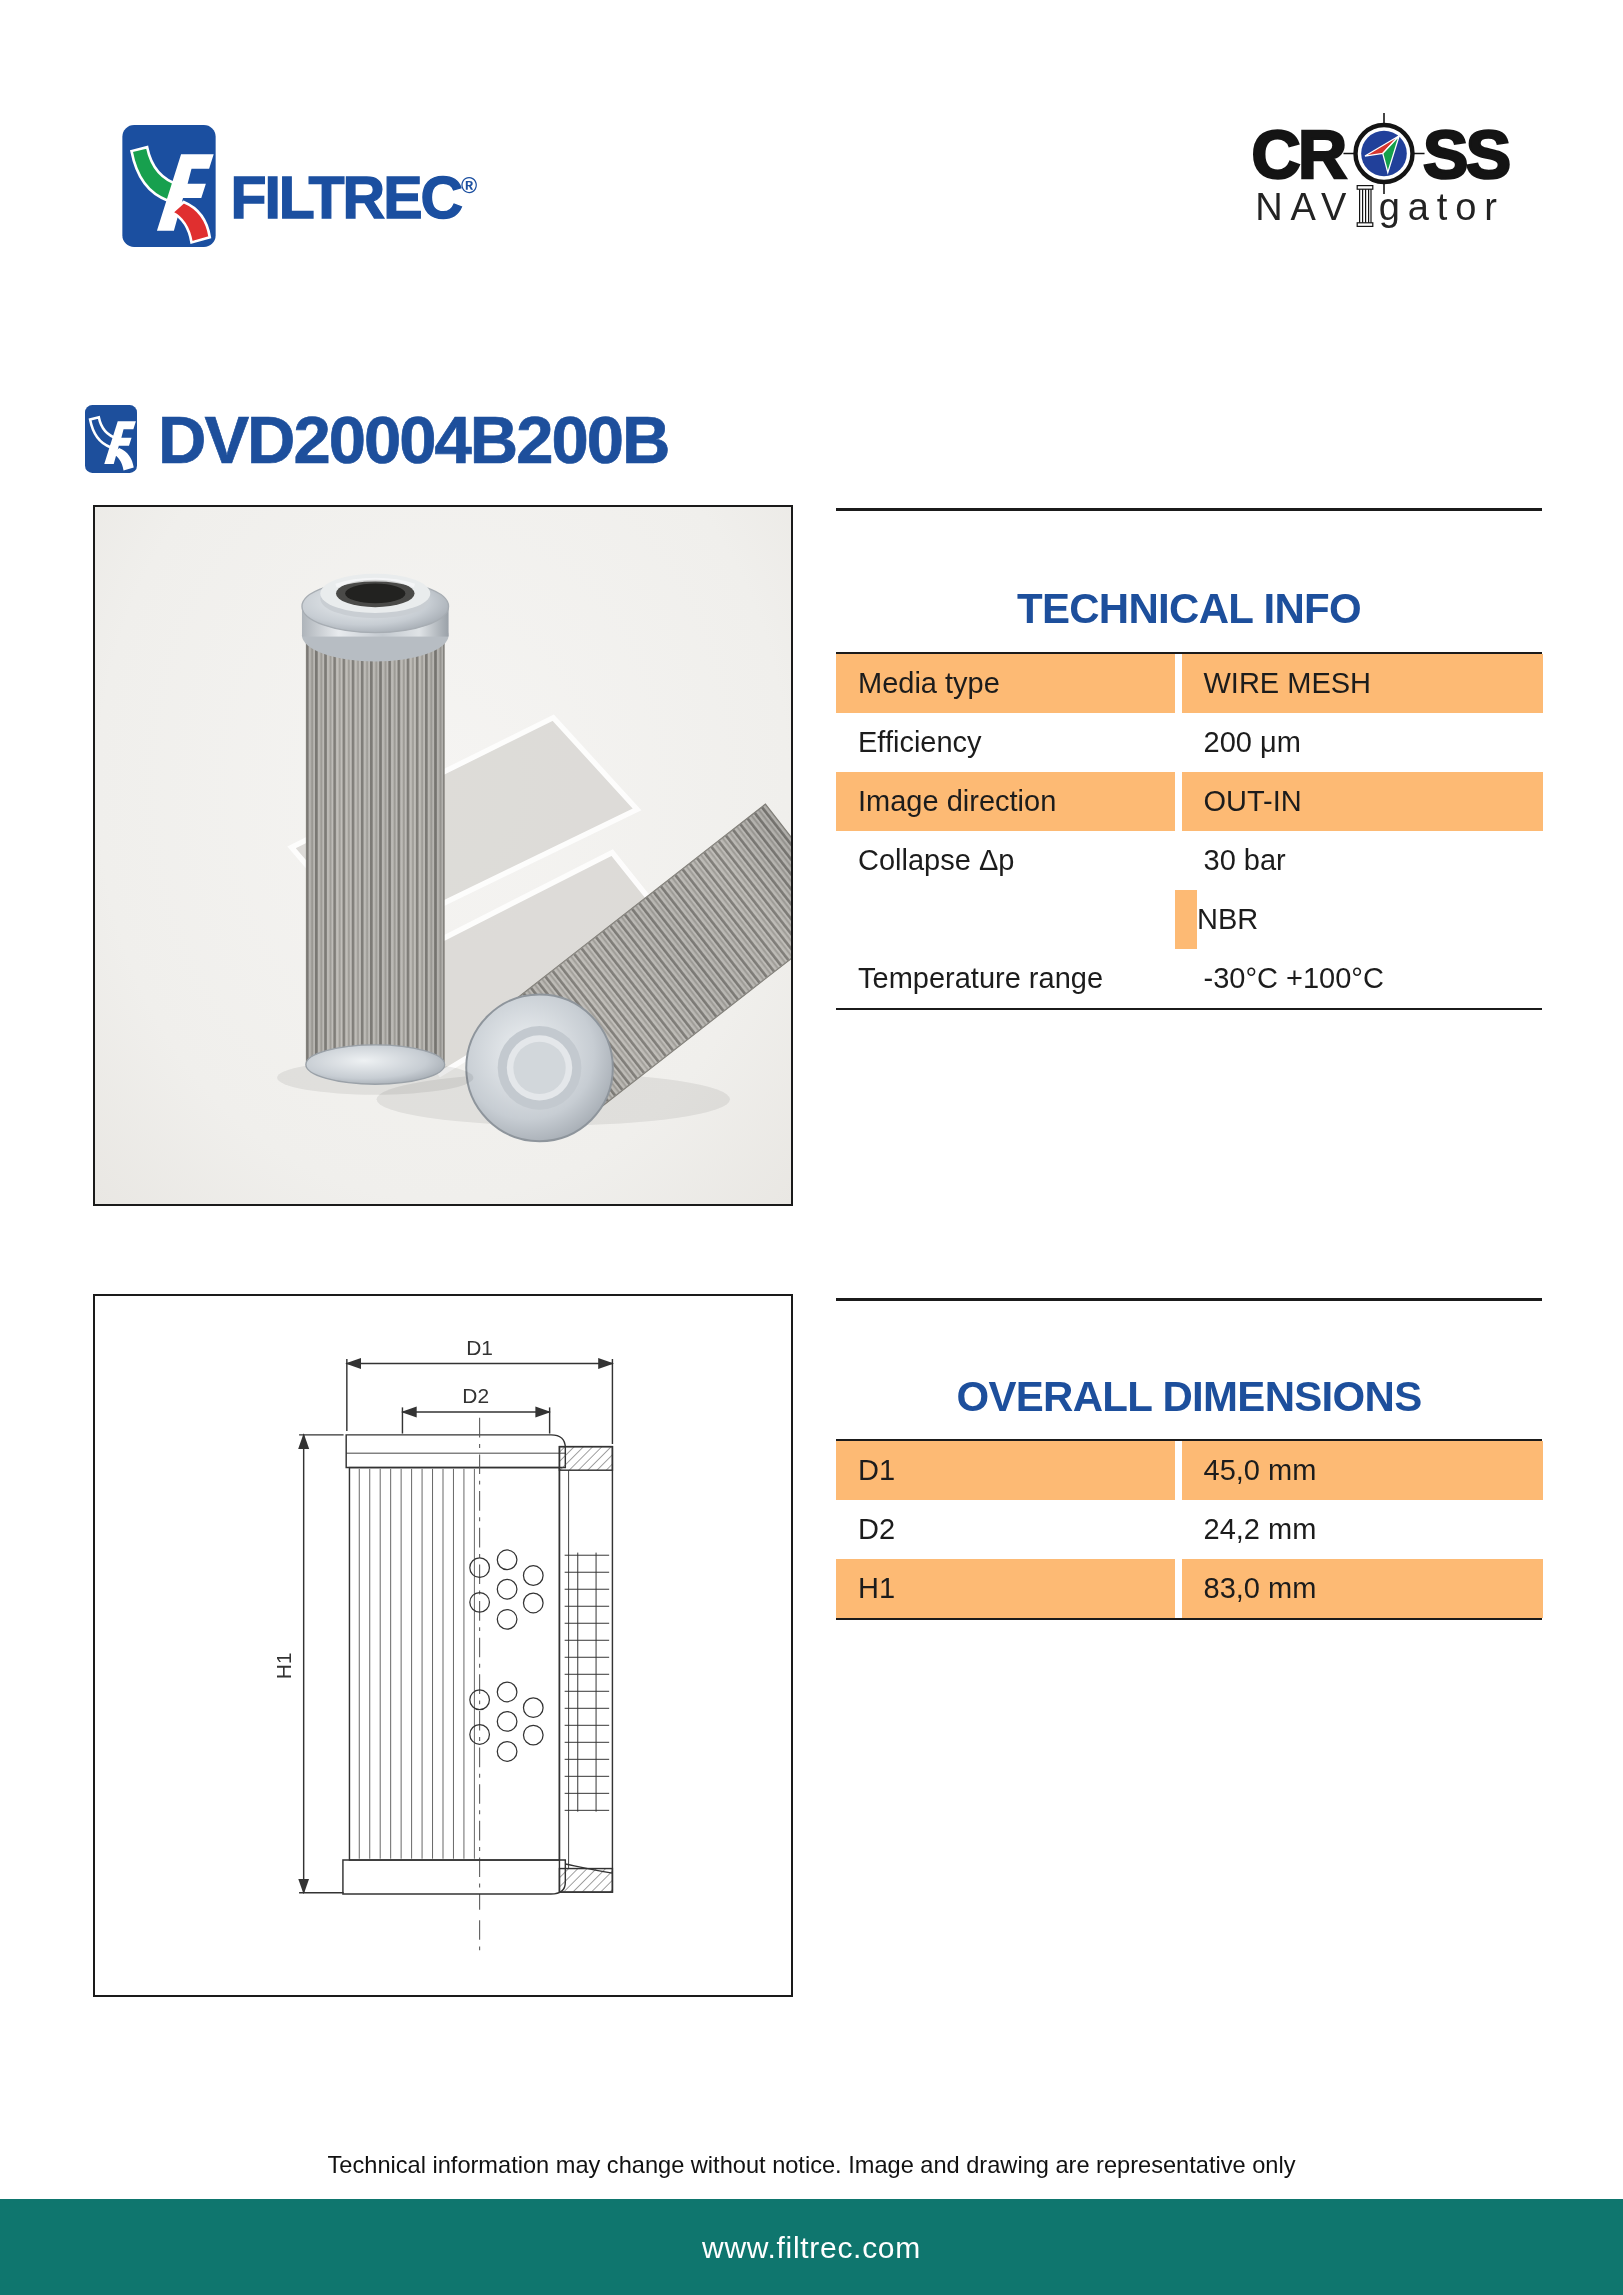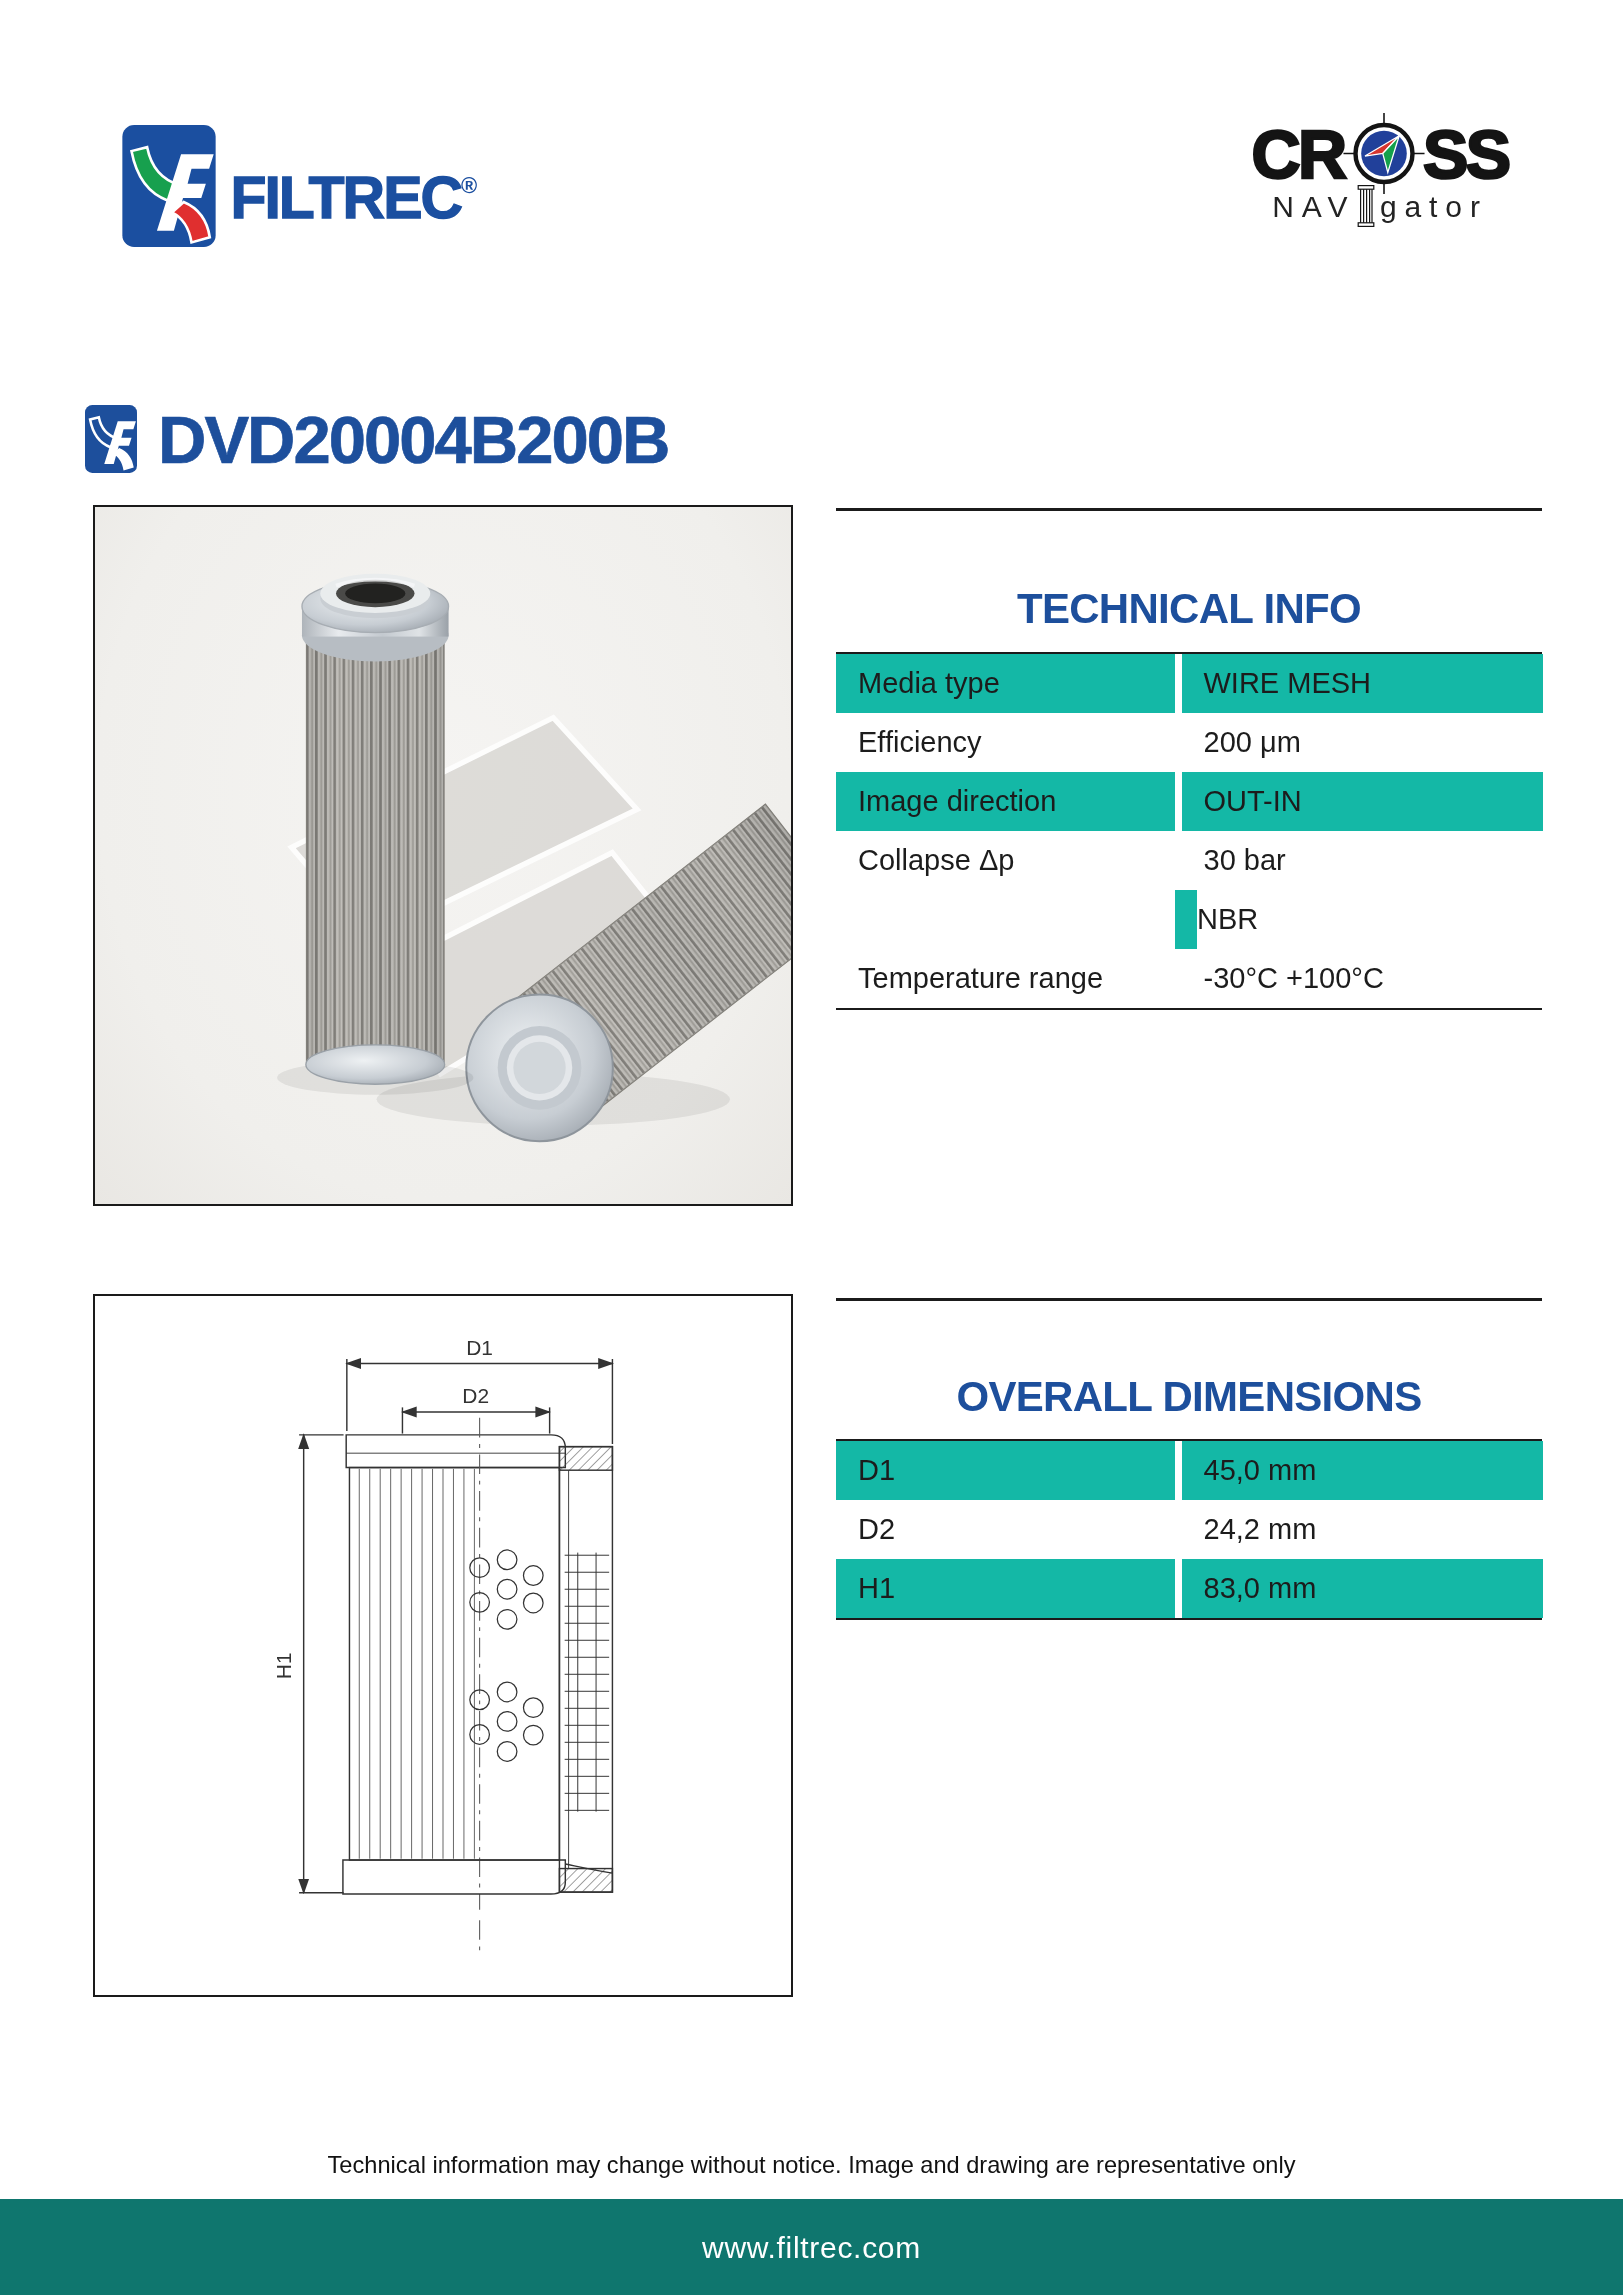--- a/index.html
+++ b/index.html
@@ -16,21 +16,21 @@
   }
   .filtrec-reg{font-size:22px;font-weight:700;-webkit-text-stroke:0;vertical-align:25px;letter-spacing:0;}
   .cross-logo{position:absolute;left:1249px;top:115px;width:262px;text-align:center;}
   .cross-row{display:flex;align-items:center;justify-content:center;height:77px;}
   .cross-row .cr-txt{
     font-size:68px;font-weight:700;color:#141414;letter-spacing:-2.6px;
     -webkit-text-stroke:2.6px #141414;line-height:72px;
   }
   .compass{width:76px;height:77px;margin:0 1.3px;overflow:visible;}
   .nav-row{display:flex;align-items:flex-end;justify-content:center;margin-top:-10.5px;height:42px;}
-  .nav-row .nav-txt{font-size:30px;font-weight:400;color:#232323;letter-spacing:7.9px;line-height:34px;}
+  .nav-row .nav-txt{font-size:38px;font-weight:400;color:#232323;letter-spacing:7.9px;line-height:34px;}
   .column-glyph{width:22px;height:42px;margin:0 2.6px -3.9px 0;}
   
   .product-title{position:absolute;left:85px;top:393px;height:92px;display:flex;align-items:center;}
   .product-icon{width:52px;height:68px;display:block;}
   .product-code{
     margin:0 16px 0 21px;font-size:67px;font-weight:700;color:#1d4f9c;letter-spacing:-2px;
     -webkit-text-stroke:0.7px #1d4f9c;
   }
   
   .photo-box{
@@ -54,21 +54,21 @@
   .title-1{top:576px;}
   .title-2{top:1364px;}
   .spec-table{
     position:absolute;left:836px;width:706px;
     border-top:2.6px solid #1b1b1b;border-bottom:2.6px solid #1b1b1b;box-sizing:content-box;
   }
   .table-1{top:652px;}
   .table-2{top:1439px;}
   .spec-row{display:grid;grid-template-columns:339px 6.5px 361px;height:59px;}
   .spec-row .cell{display:flex;align-items:center;padding-left:22px;font-size:29px;color:#1c1c1c;}
-  .spec-row.alt .cell{background:#14b8a6;}
+  .spec-row.alt .cell{background:#fdba74;}
   .spec-row .gap{background:#ffffff;}
   
   .disclaimer{
     position:absolute;left:0;top:2146px;width:1623px;height:39px;line-height:39px;
     text-align:center;font-size:23.6px;color:#111111;
   }
   .footer-bar{
     position:absolute;left:0;top:2199px;width:1623px;height:97px;background:#0f766e;
     text-align:center;
   }

